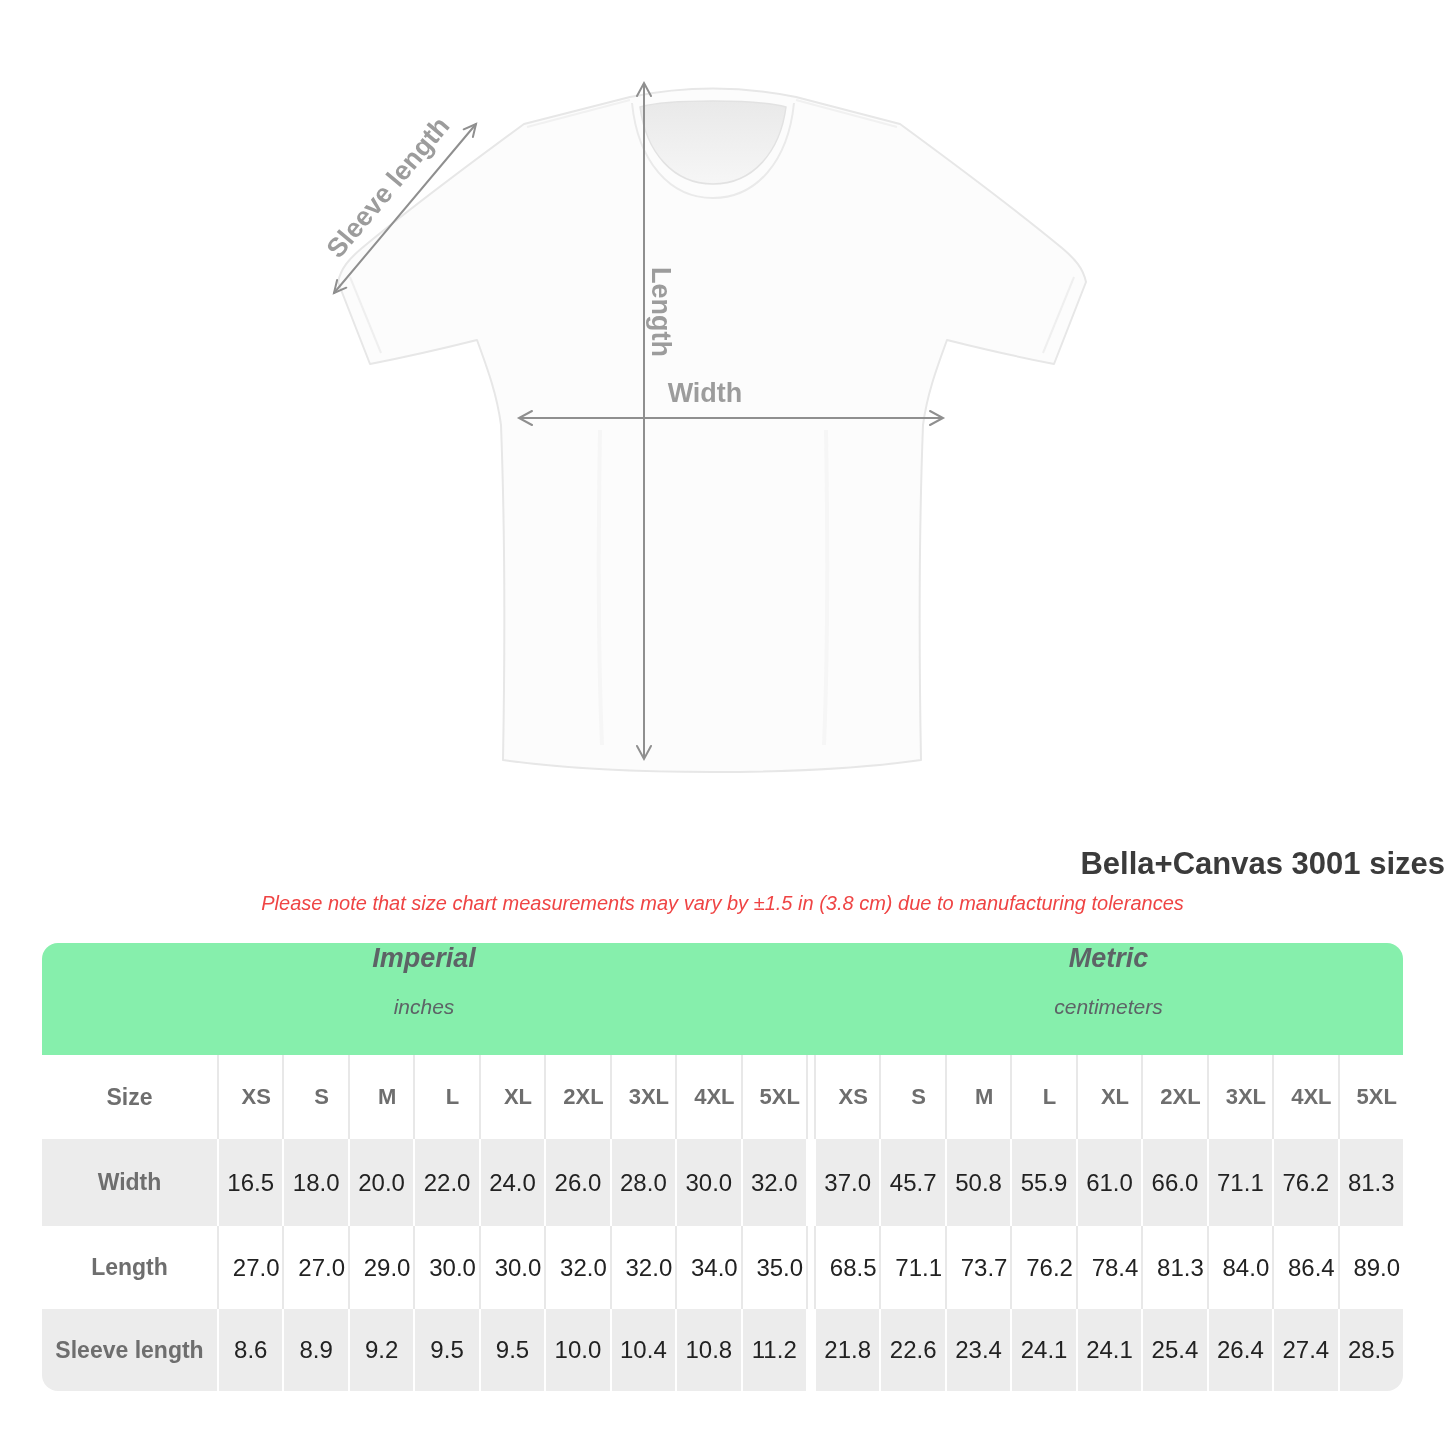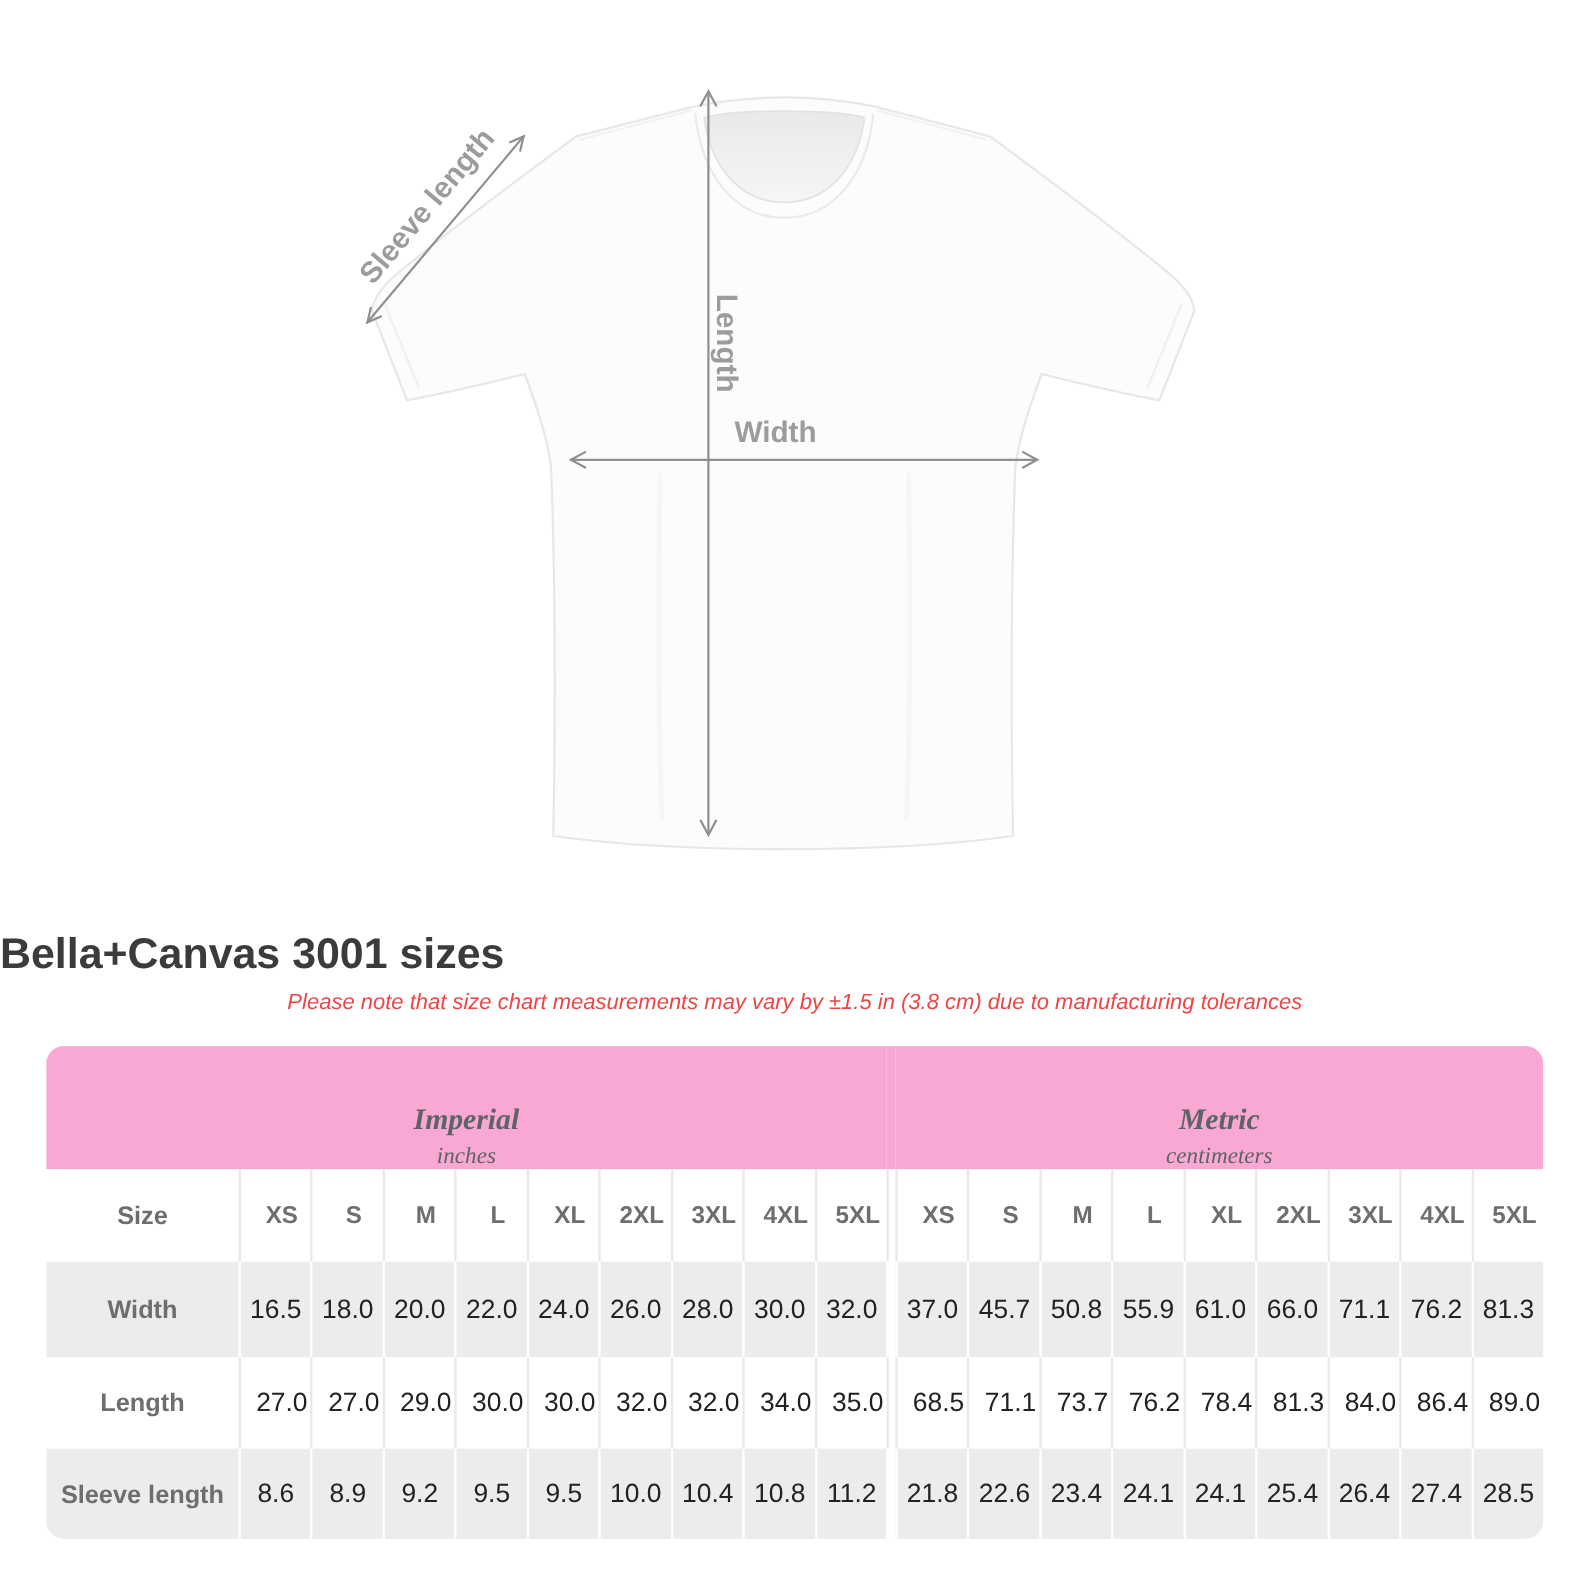--- a/index.html
+++ b/index.html
@@ -4,36 +4,36 @@
 <style>
   html,body{margin:0;padding:0;background:#ffffff;}
   body{width:1445px;height:1445px;overflow:hidden;font-family:"Liberation Sans",sans-serif;}
 
   
   .diagram{position:relative;width:1445px;height:830px;}
   .diagram svg{display:block;}
   .dim-label{font-family:"Liberation Sans",sans-serif;font-weight:bold;font-size:27px;fill:#9c9c9c;}
 
   
-  .page-title{margin:16px 0 0;text-align:left;font-size:39px;font-weight:bold;color:#3b3b3b;}
+  .page-title{margin:16px 0 0;text-align:right;font-size:31px;font-weight:bold;color:#3b3b3b;}
   .page-subtitle{margin:10px 0 0;text-align:center;font-size:20px;font-style:italic;color:#ef4444;}
 
   
   .size-table{
     width:1361px;margin:28px auto 0;border-radius:16px;overflow:hidden;
     display:grid;
     grid-template-columns:175px repeat(9,1fr) 8px repeat(9,1fr);
     grid-template-rows:112px 84px 87px 83px 82px;
   }
-  .band{background:#f9a8d4;display:flex;flex-direction:column;justify-content:flex-end;align-items:center;font-family:Liberation Serif, serif;}
+  .band{background:#86efac;display:flex;flex-direction:column;justify-content:flex-start;align-items:center;}
   .band.imp{grid-column:1 / span 10;}
   .band.bgap{grid-column:11;}
   .band.met{grid-column:12 / span 9;}
   .band-title{font-size:27px;font-weight:bold;font-style:italic;color:#5d6366;}
-  .band-unit{font-size:21px;font-style:italic;color:#5d6366;margin-top:5px;}
+  .band-unit{font-size:21px;font-style:italic;color:#5d6366;margin-top:21px;}
 
   .cell{display:flex;align-items:center;justify-content:center;}
   .bg-w{background:#ffffff;}
   .bg-g{background:#ececec;}
   .gapcell{background:#ffffff;}
   .sep-g{border-left:2px solid #e8e8e8;padding-left:11px;}
   .sep-w{border-left:2px solid #ffffff;}
   .rlabel{font-size:23px;font-weight:bold;color:#6e6e6e;}
   .head{font-size:22px;font-weight:bold;color:#6e6e6e;}
   .val{font-size:24px;color:#222222;}

